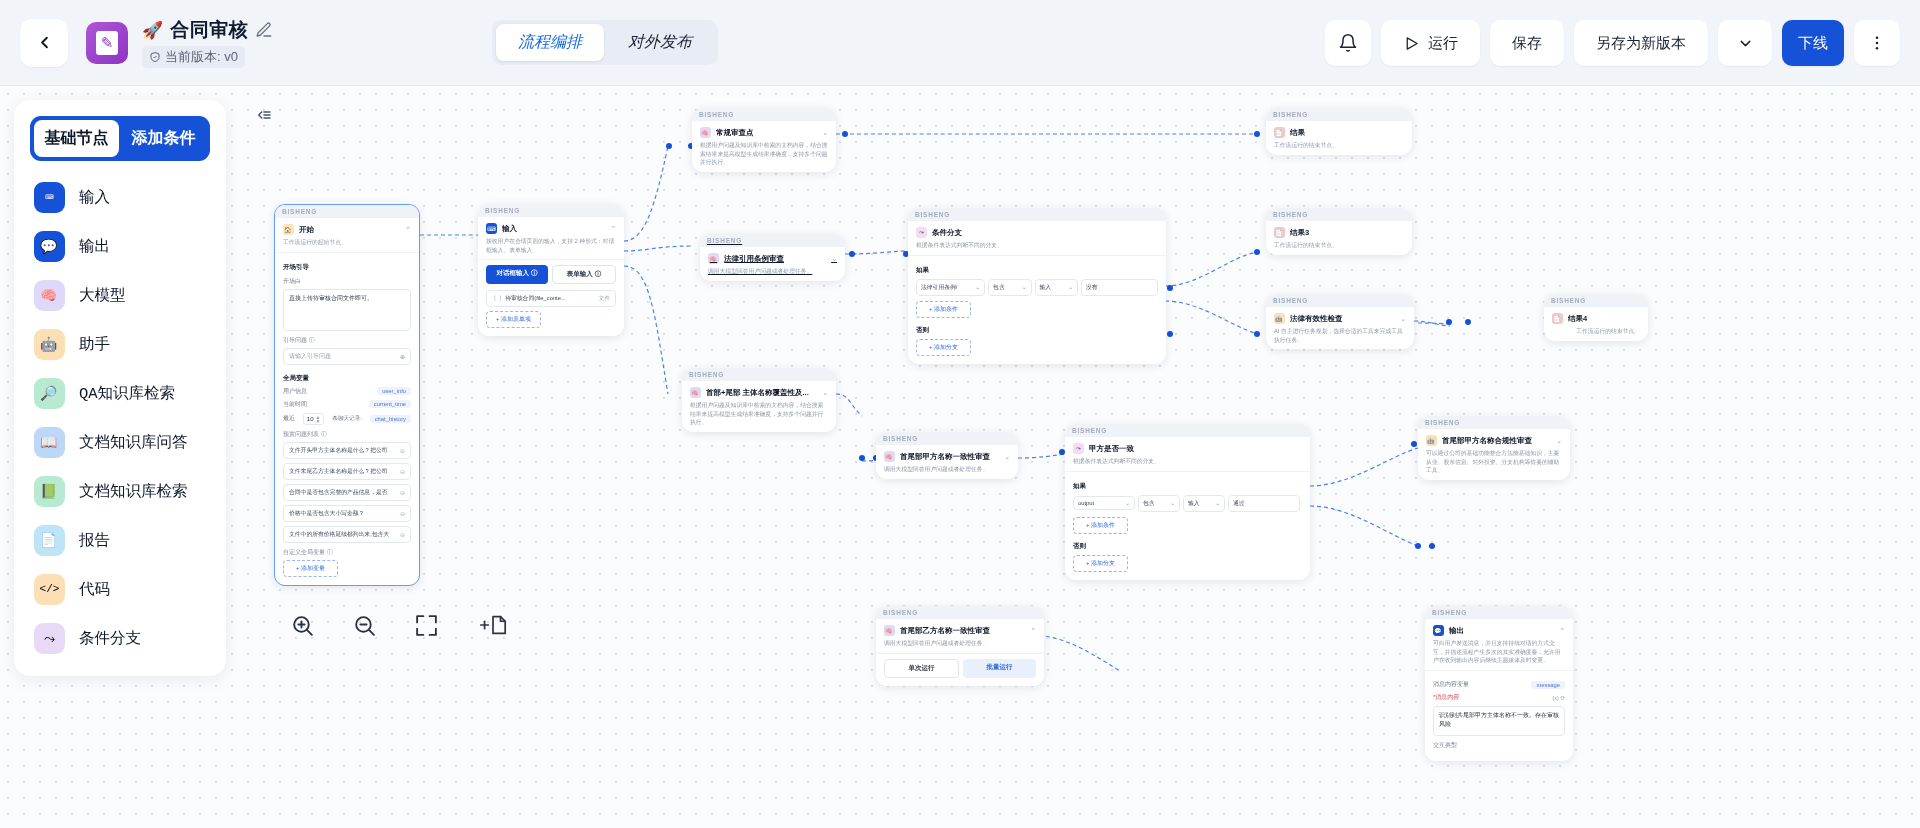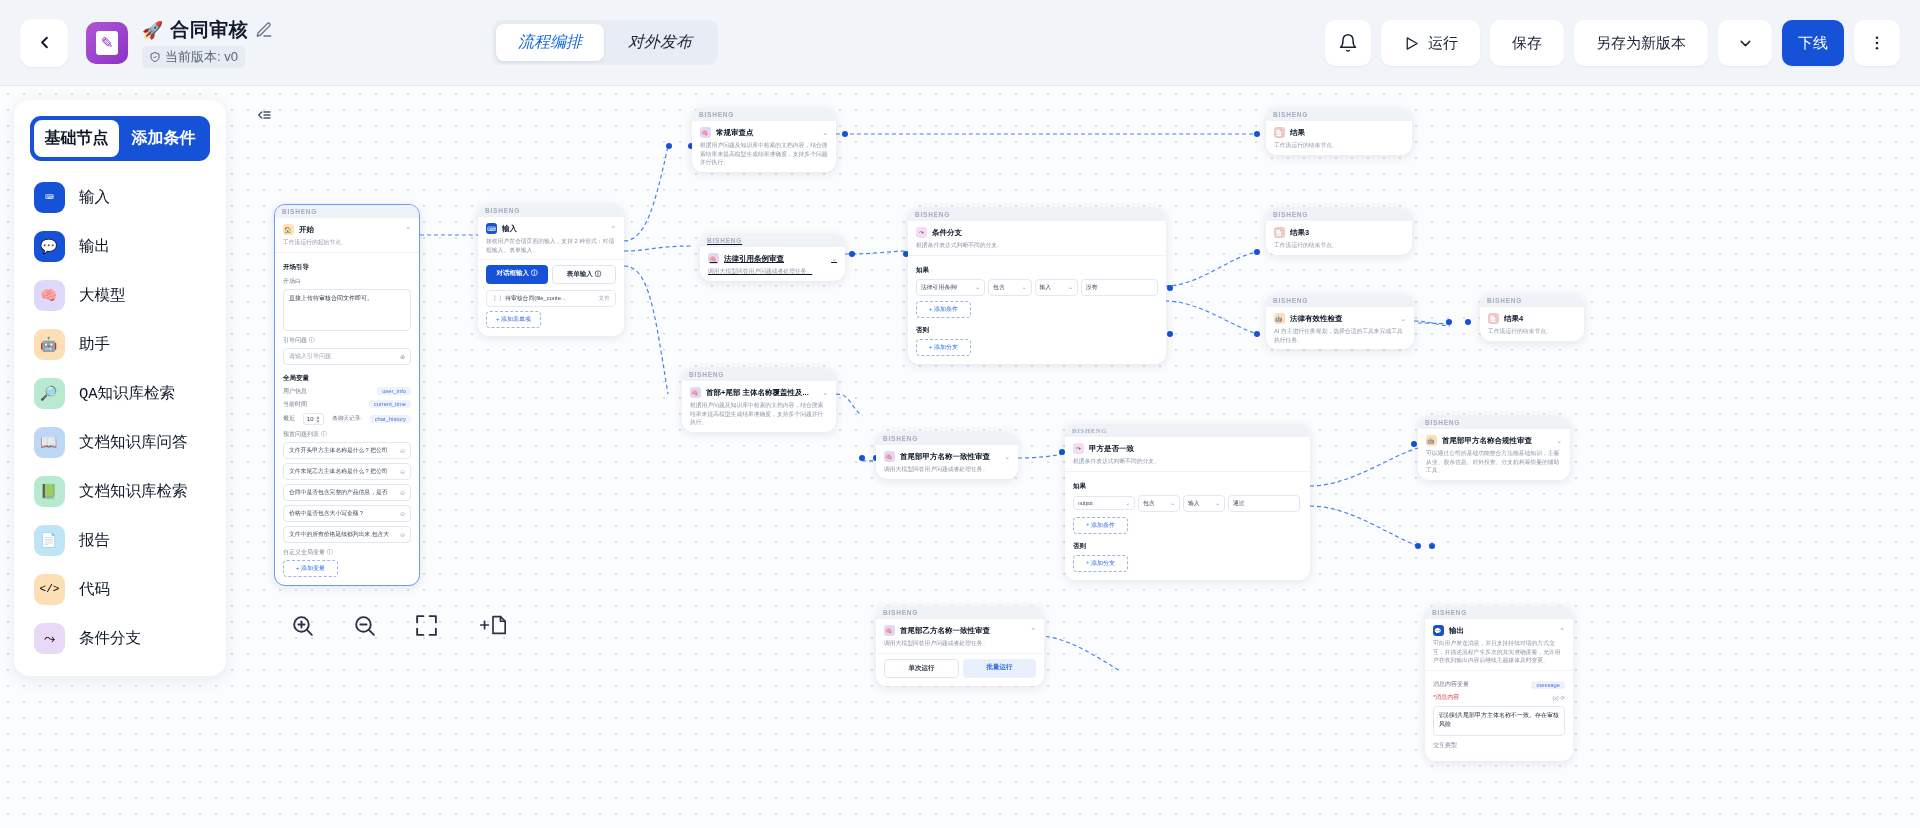--- a/index.html
+++ b/index.html
@@ -545,21 +545,21 @@
       <div class="wn-head">
         <div class="wn-title">
           <span class="wn-ico" style="background:#fcdfb4">🤖</span>
           <span class="wn-name">法律有效性检查</span>
           <span class="wn-caret">⌄</span>
         </div>
         <div class="wn-desc">AI 自主进行任务规划，选择合适的工具来完成工具执行任务。</div>
       </div>
     </div>
 
-    <div class="wnode" style="left:1480px; top:208px; width:104px;">
+    <div class="wnode" style="left:1544px; top:208px; width:104px;text-align:right;">
       <div class="wn-brand">BISHENG</div>
       <div class="wn-head">
         <div class="wn-title">
           <span class="wn-ico" style="background:#f7c6c0">📄</span>
           <span class="wn-name">结果4</span>
         </div>
         <div class="wn-desc">工作流运行的结束节点。</div>
       </div>
     </div>
 
@@ -568,21 +568,21 @@
       <div class="wn-head">
         <div class="wn-title">
           <span class="wn-ico" style="background:#ded9fb">🧠</span>
           <span class="wn-name">首尾部甲方名称一致性审查</span>
           <span class="wn-caret">⌄</span>
         </div>
         <div class="wn-desc">调用大模型回答用户问题或者处理任务。</div>
       </div>
     </div>
 
-    <div class="wnode" style="left:1065px; top:338px; width:245px;font-family:Liberation Serif, serif;">
+    <div class="wnode" style="left:1065px; top:338px; width:245px;">
       <div class="wn-brand">BISHENG</div>
       <div class="wn-head">
         <div class="wn-title">
           <span class="wn-ico" style="background:#f6dcf3">⤳</span>
           <span class="wn-name">甲方是否一致</span>
         </div>
         <div class="wn-desc">根据条件表达式判断不同的分支。</div>
       </div>
       <div class="wn-body">
         <div class="wn-sec">如果</div>

